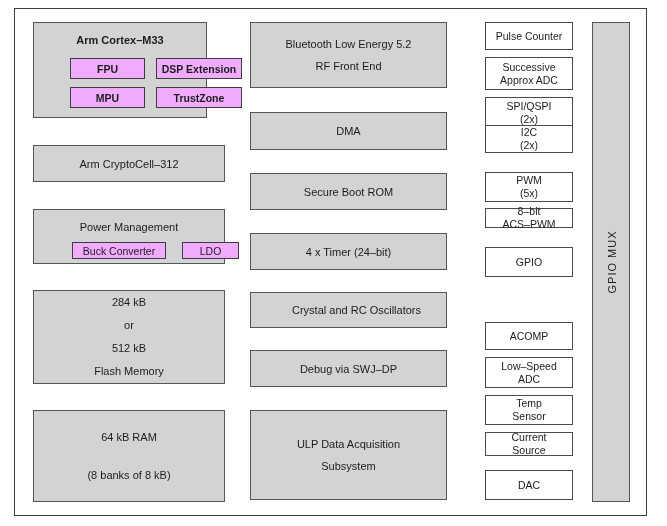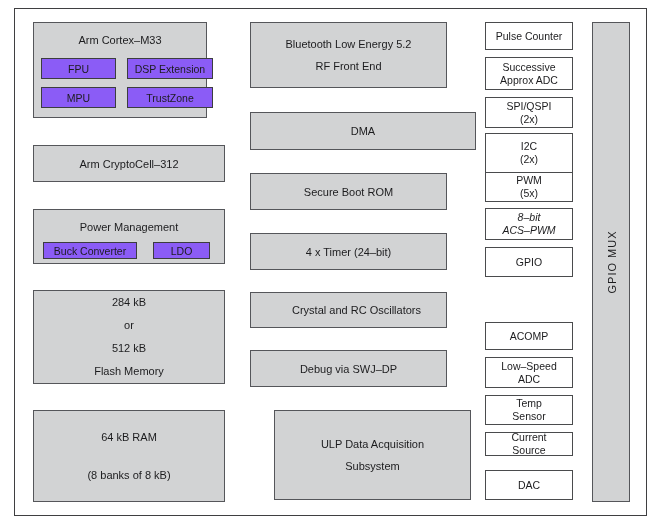--- a/index.html
+++ b/index.html
@@ -12,64 +12,64 @@
     position:absolute; left:14px; top:8px; width:633px; height:508px;
     border:1.5px solid #3f3f41; box-sizing:border-box;
   }
   .block {
     position:absolute; background:#d2d3d4; border:1.5px solid #55565a;
     box-sizing:border-box; display:flex; flex-direction:column;
     align-items:center; justify-content:center; text-align:center;
     font-size:11px; line-height:14px;
   }
   .whitebox {
-    position:absolute; background:#8b5cf6; border:1.5px solid #3c3d3f;
+    position:absolute; background:#f0abfc; border:1.5px solid #3c3d3f;
     box-sizing:border-box; display:flex; align-items:center; justify-content:center;
-    text-align:center; font-size:10.5px;
+    text-align:center; font-size:10.5px;margin-left:29px;
   }
   .block-title { position:absolute; top:10px; left:0; right:0; text-align:center; font-size:11px; }
   .periph {
     position:absolute; left:485px; width:88px; background:#ffffff;
     border:1.5px solid #4a4b4d; box-sizing:border-box;
     display:flex; flex-direction:column; align-items:center; justify-content:center;
     text-align:center; font-size:10.5px; line-height:13px;
   }
   .ln { display:block; }
   .lh22 .ln { line-height:22px; }
   .lh23 .ln { line-height:23px; }
 
   
-  .b-cortex { left:33px; top:22px;  width:174px; height:96px; }
+  .b-cortex { left:33px; top:22px;  width:174px; height:96px;font-weight:bold; }
   .b-crypto { left:33px; top:145px; width:192px; height:37px; }
   .b-power  { left:33px; top:209px; width:192px; height:55px; }
   .b-flash  { left:33px; top:290px; width:192px; height:94px; }
   .b-ram    { left:33px; top:410px; width:192px; height:92px;gap:16px; }
   .b-fpu { left:7px;  top:35px; width:75px; height:21px; }
   .b-dsp { left:93px; top:35px; width:86px; height:21px; }
   .b-mpu { left:7px;  top:64px; width:75px; height:21px; }
   .b-tz  { left:93px; top:64px; width:86px; height:21px; }
   .b-buck { left:9px;   top:32px; width:94px; height:17px; }
   .b-ldo  { left:119px; top:32px; width:57px; height:17px; }
 
   
   .b-ble   { left:250px; top:22px;  width:197px; height:66px; }
-  .b-dma   { left:250px; top:112px; width:226px; height:38px; }
+  .b-dma   { left:250px; top:112px; width:197px; height:38px; }
   .b-boot  { left:250px; top:173px; width:197px; height:37px; }
   .b-timer { left:250px; top:233px; width:197px; height:37px; }
   .b-osc   { left:250px; top:292px; width:197px; height:36px;padding-left:16px; }
   .b-debug { left:250px; top:350px; width:197px; height:37px; }
-  .b-ulp   { left:250px; top:410px; width:197px; height:90px;margin-left:24px; }
+  .b-ulp   { left:250px; top:410px; width:197px; height:90px; }
 
   
   .p1  { top:22px;  height:28px;justify-content:center; }
   .p2  { top:57px;  height:33px; }
   .p3  { top:97px;  height:31px; }
-  .p4  { top:133px; height:40px; }
+  .p4  { top:125px; height:28px; }
   .p5  { top:172px; height:30px; }
-  .p6  { top:208px; height:32px;font-style:italic; }
+  .p6  { top:208px; height:20px; }
   .p7  { top:247px; height:30px; }
   .p8  { top:285px; height:28px; }
   .p9  { top:322px; height:28px; }
   .p10 { top:357px; height:31px; }
   .p11 { top:395px; height:30px; }
   .p12 { top:432px; height:24px; }
   .p13 { top:470px; height:30px; }
 
   
   .gpio-mux {

